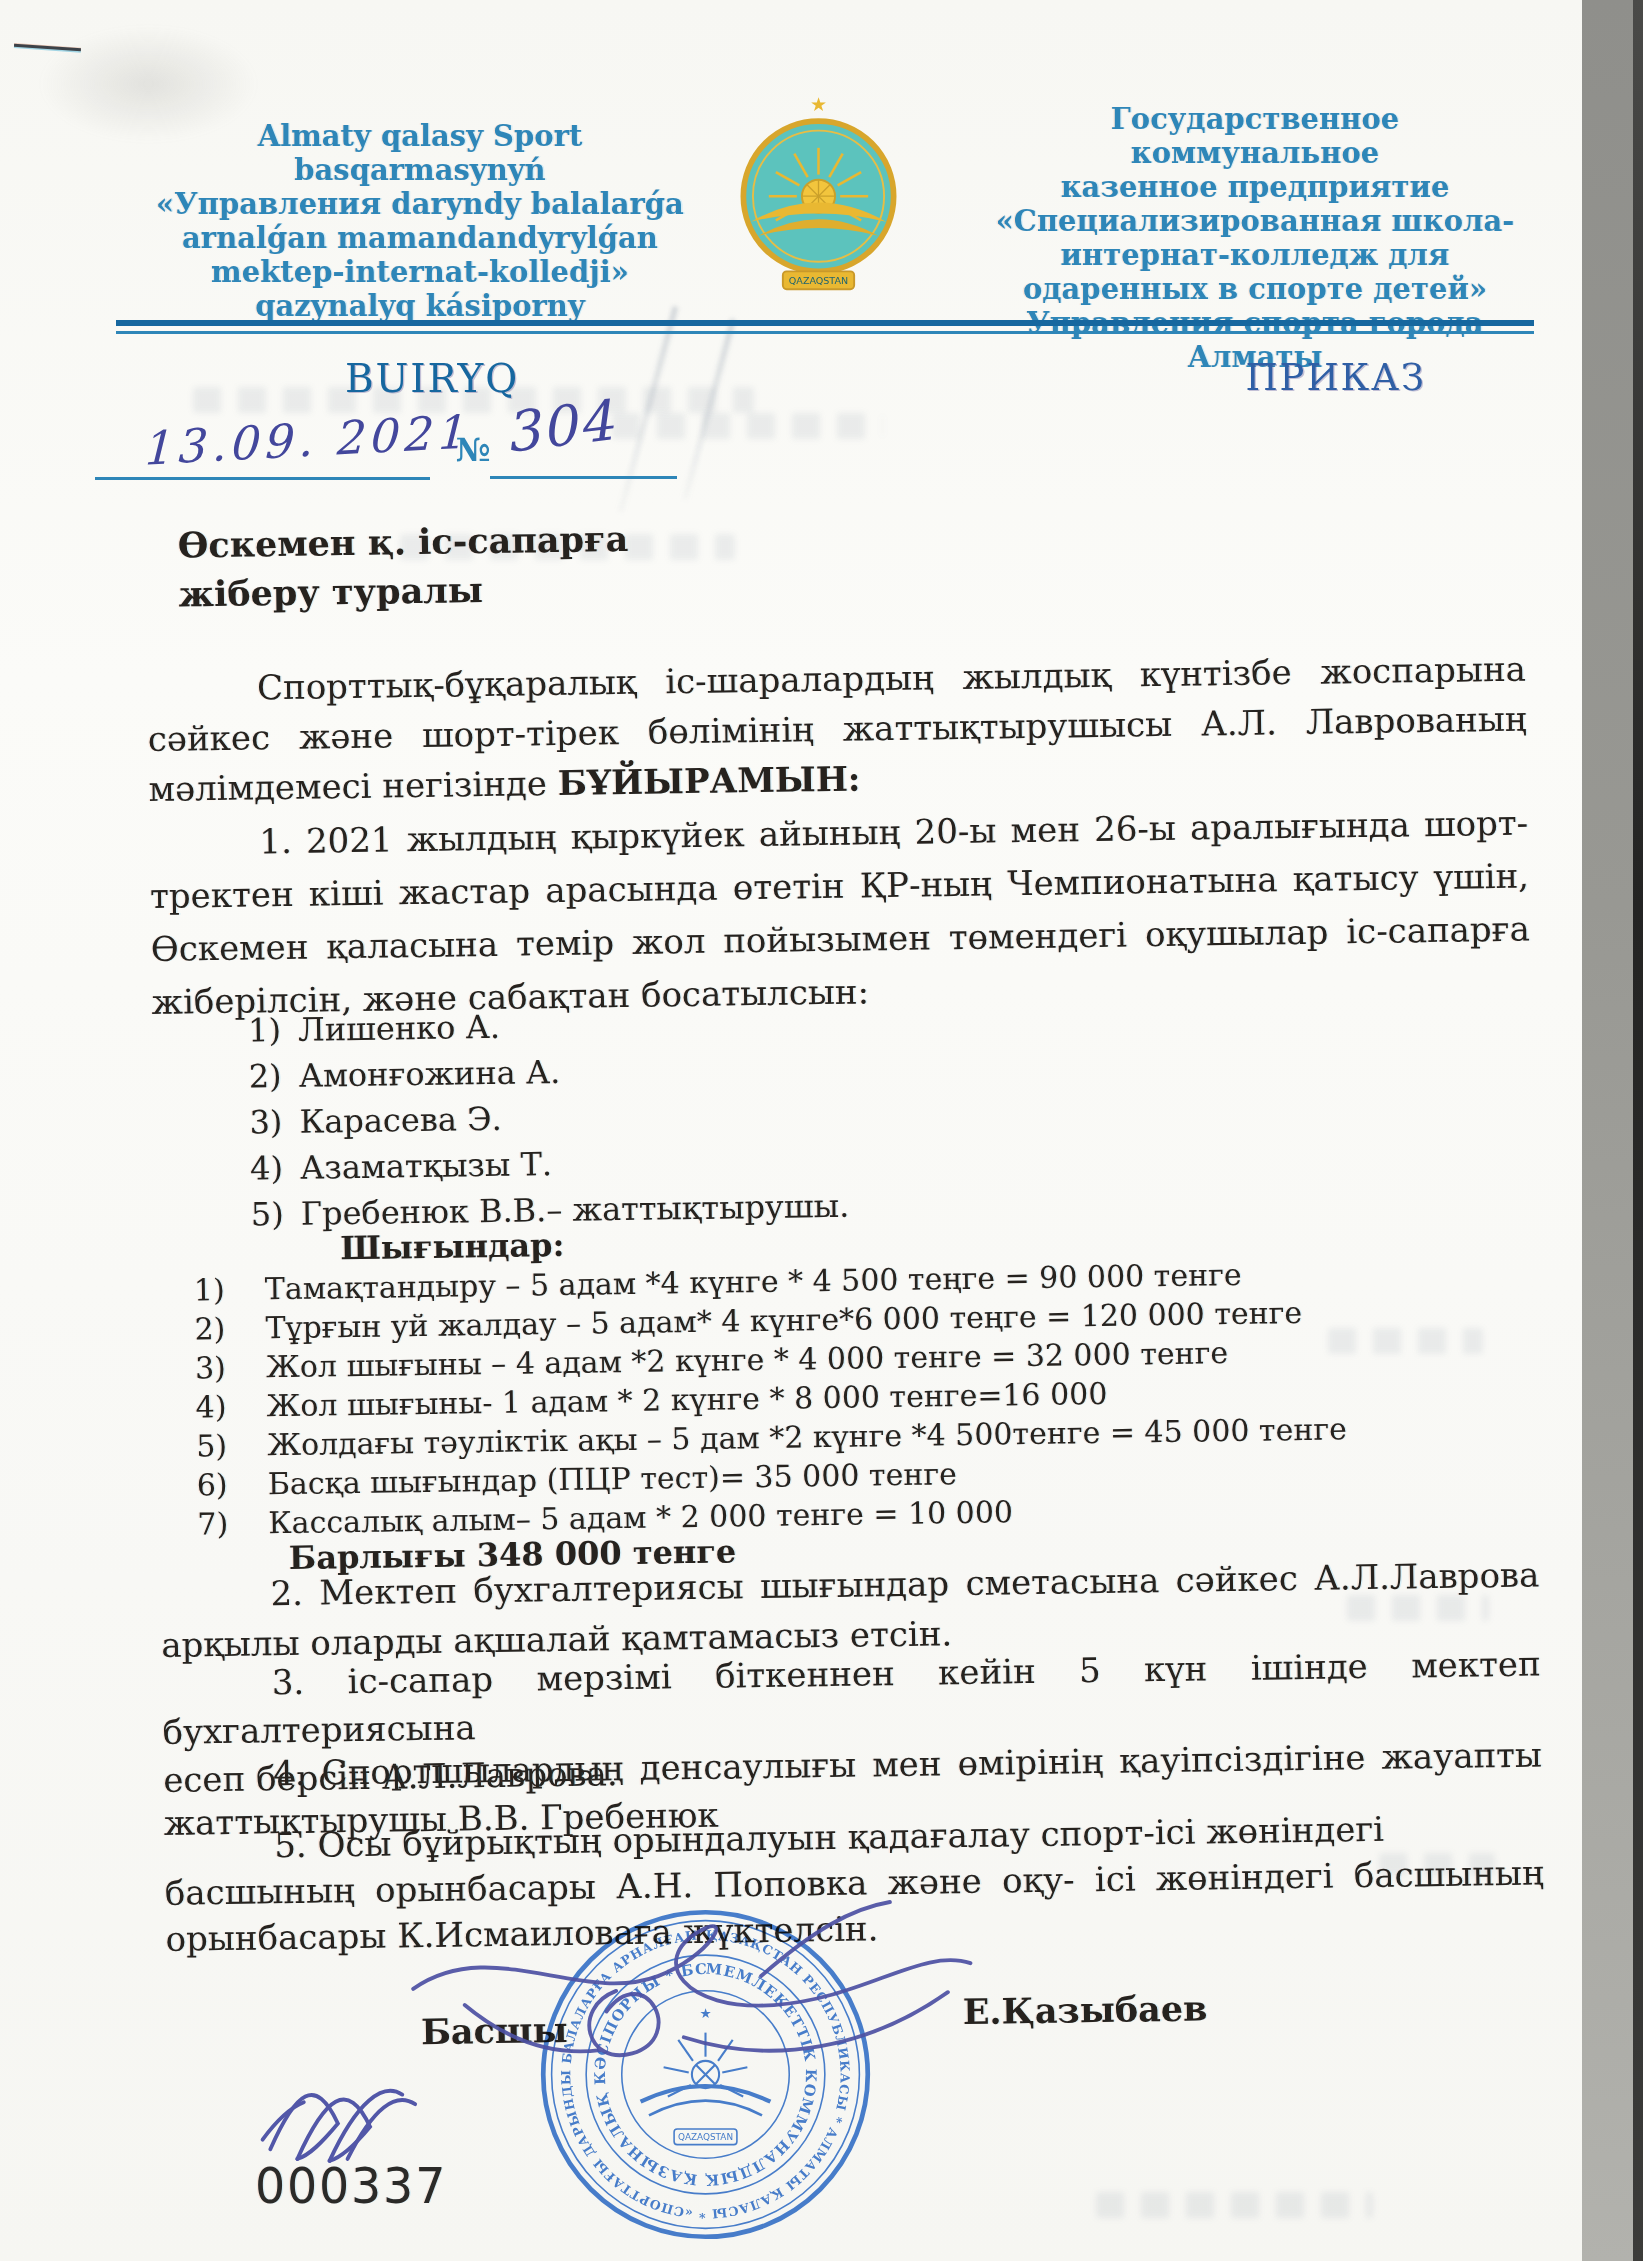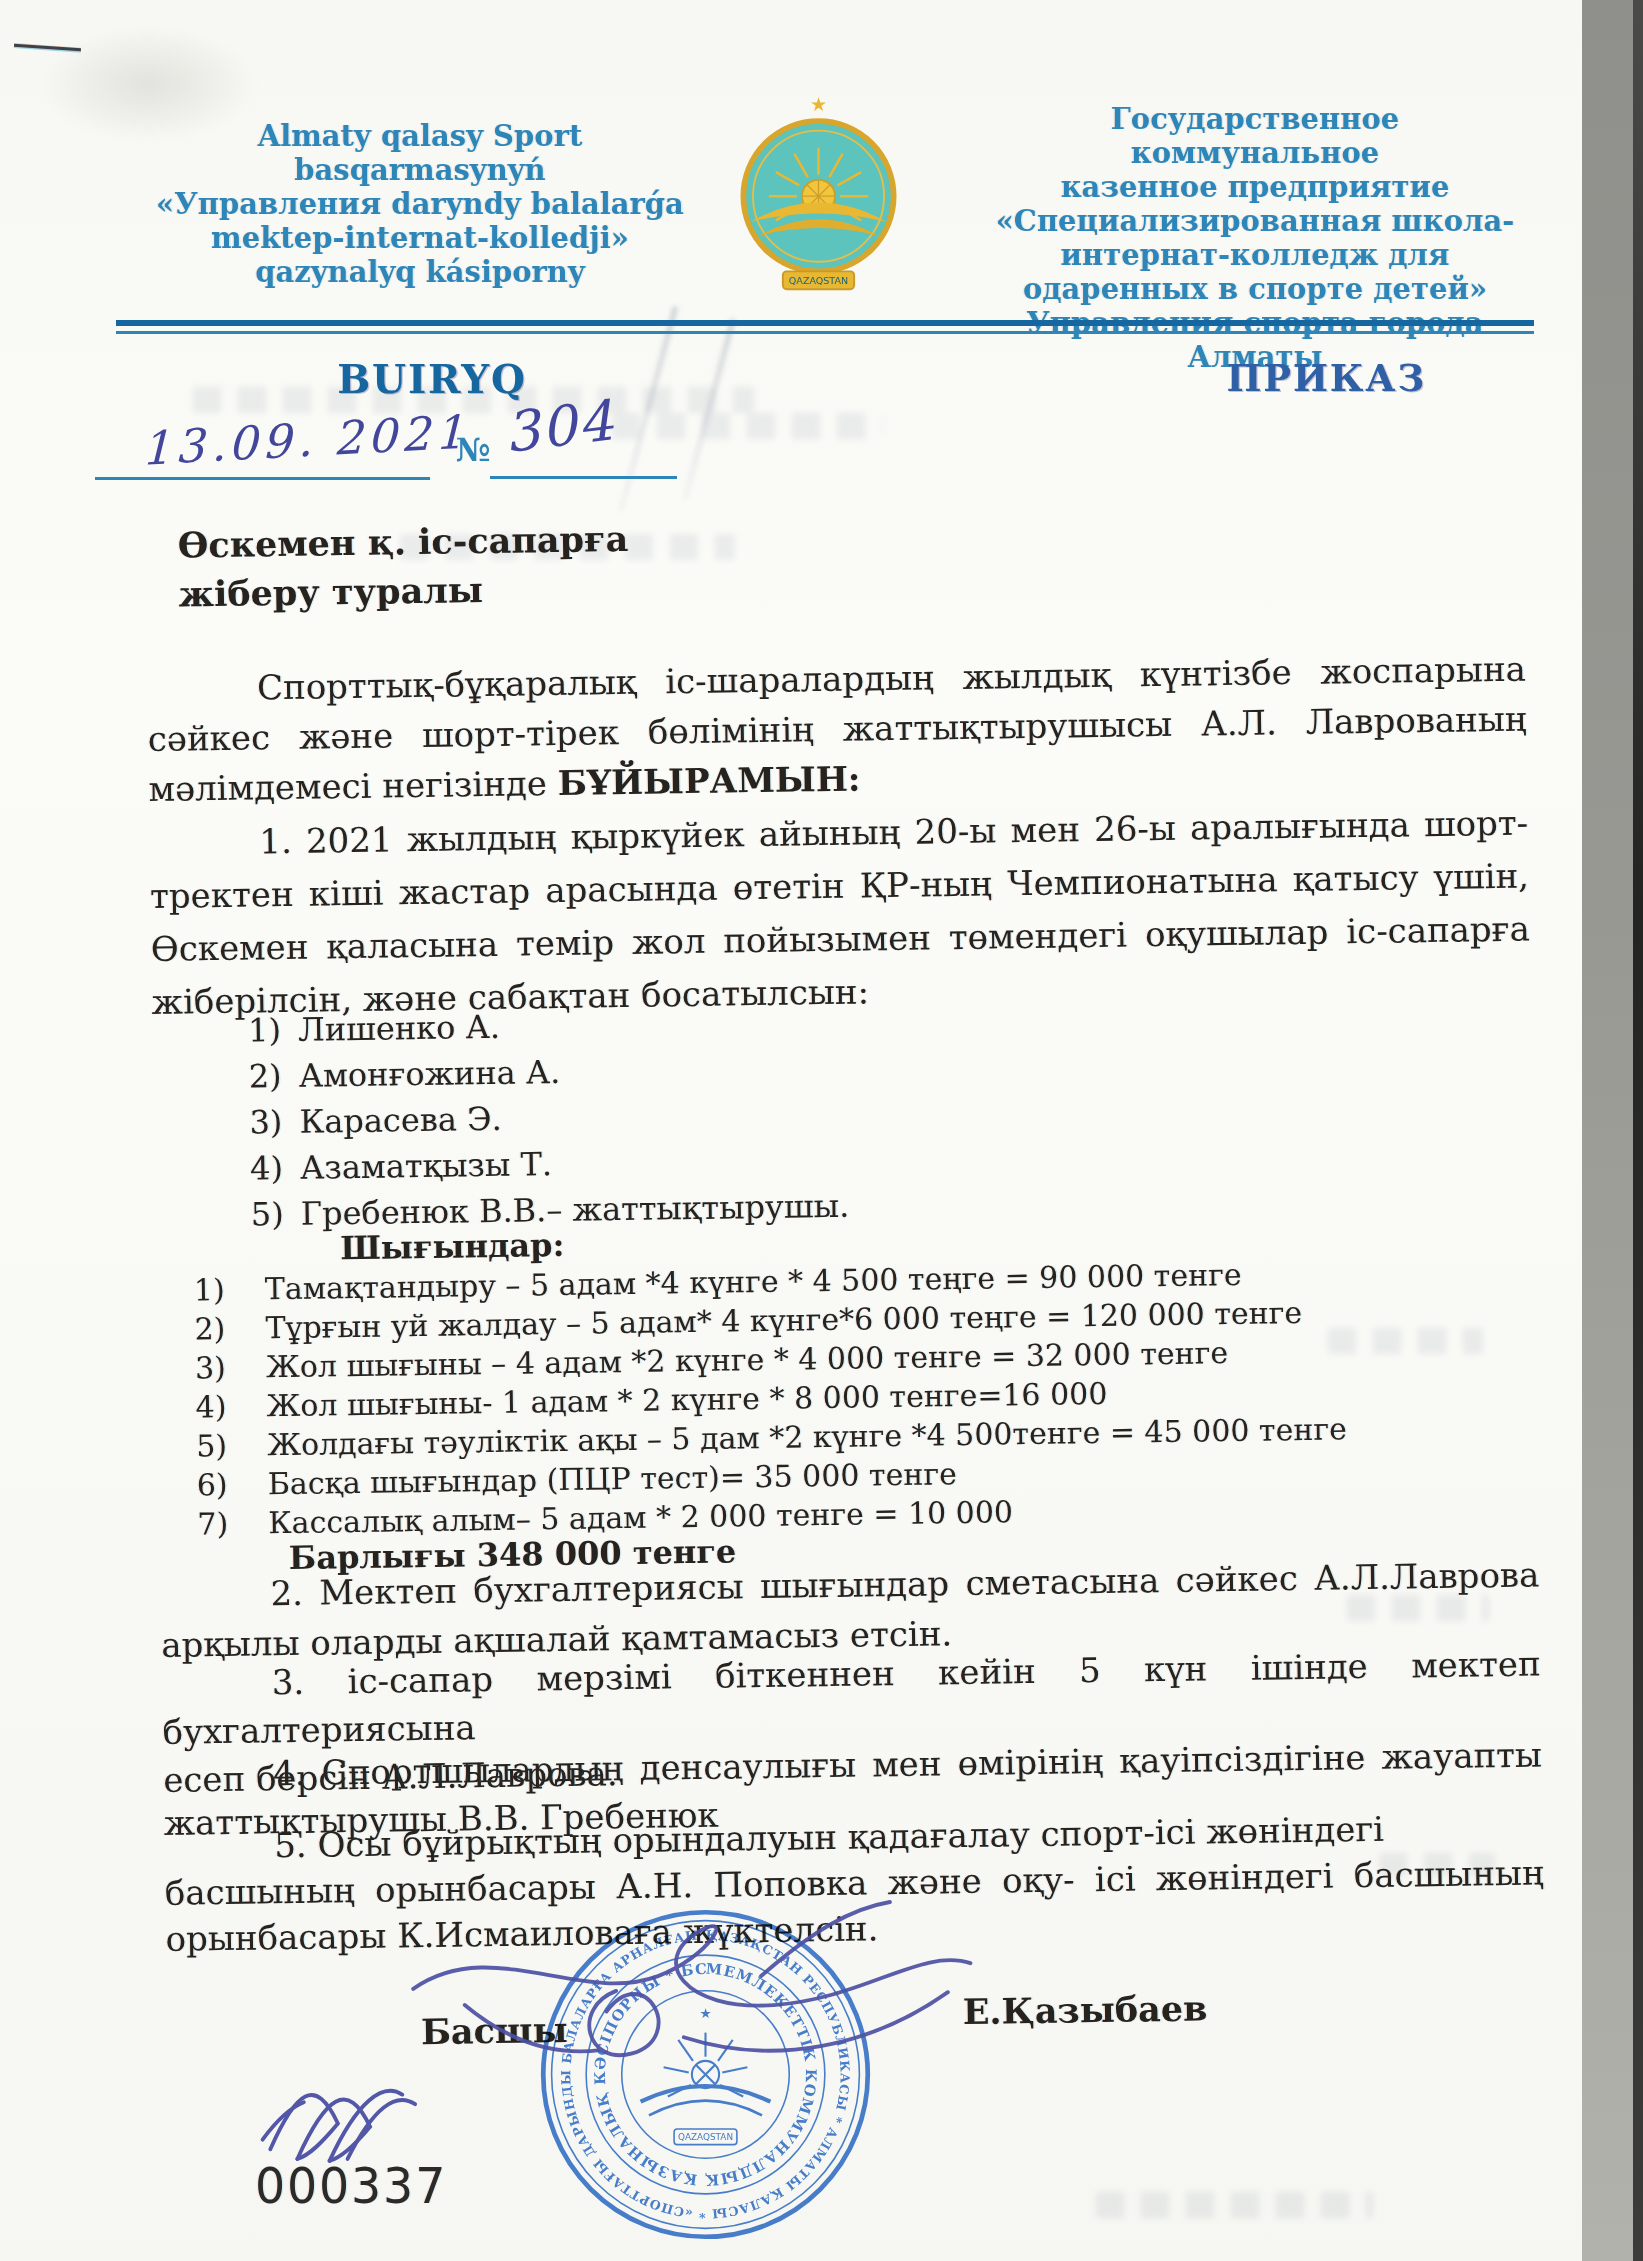--- a/index.html
+++ b/index.html
@@ -20,21 +20,21 @@
   .ghost{position:absolute;height:26px;border-radius:3.9px;filter:blur(3.2px);opacity:.55;
     background:repeating-linear-gradient(90deg,rgba(105,120,140,.20) 0 28px,rgba(105,120,140,0) 28px 45px);}
   .streak{position:absolute;width:5.8px;filter:blur(1.9px);transform:rotate(15deg);
     background:linear-gradient(rgba(115,130,150,.28),rgba(115,130,150,.04));}
   
   .hblock{position:absolute;text-align:center;font-weight:bold;font-size:29px;line-height:34px;color:#2e86b8;
     text-shadow:0.6px 0.6px 0 rgba(40,40,90,.25);}
   .rule{position:absolute;left:116px;width:1418px;}
   .rule.thick{top:320px;height:6.4px;background:#16679f;}
   .rule.thin{top:331px;height:3.2px;background:#2e86b8;}
-  .order-title{position:absolute;font-weight:bold;letter-spacing:1.9px;
+  .order-title{position:absolute;font-weight:normal;letter-spacing:1.9px;
     text-shadow:1.3px 0.6px 0 rgba(70,60,140,.3);}
   .title-latin{left:271px;top:356px;width:322px;text-align:center;font-size:39px;color:#16679f;}
   .title-cyr{left:1104px;top:356px;width:322px;text-align:right;font-size:37px;color:#2f5fa5;}
   
   .hand{position:absolute;font-style:italic;color:#43479c;}
   .hand-date{left:145px;top:413px;font-size:46px;letter-spacing:4.5px;transform:rotate(-3deg) skewX(-6deg);}
   .no-sign{position:absolute;left:456px;top:431px;font-size:32px;font-weight:bold;color:#2e86b8;}
   .hand-num{left:509px;top:394px;font-size:55px;letter-spacing:1.9px;transform:rotate(-7deg) skewX(-4deg);}
   .dline{position:absolute;height:3.2px;background:#2e86b8;}
   .dline1{left:95px;top:477px;width:335px;}
@@ -74,20 +74,21 @@
   <div class="ghost" style="left:1328px;top:1328px;width:155px;"></div>
   <div class="ghost" style="left:1347px;top:1595px;width:142px;"></div>
   <div class="ghost" style="left:1379px;top:1853px;width:116px;height:22px;"></div>
   <div class="ghost" style="left:1096px;top:2192px;width:277px;"></div>
   <div class="streak" style="left:645px;top:303px;height:213px;"></div>
   <div class="streak" style="left:706px;top:316px;height:187px;"></div>
 
   <div class="hblock frx" style="left:143px;top:119px;width:554px;">
     <div class="line">Almaty qalasy Sport basqarmasynyń</div>
     <div class="line">«Управления daryndy balalarǵa</div>
+    <div class="line">arnalǵan mamandandyrylǵan</div>
     <div class="line">mektep-internat-kolledji»</div>
     <div class="line">qazynalyq kásiporny</div>
   </div>
 
   <svg style="left:723px;top:89px;" width="191" height="217" viewBox="0 0 300 340">
     <text x="150" y="34" font-size="30" text-anchor="middle" fill="#e9b832">★</text>
     <circle cx="150" cy="168" r="118" fill="#5cc3bd" stroke="#d8a62c" stroke-width="9"></circle>
     <circle cx="150" cy="168" r="103" fill="none" stroke="#e7bd45" stroke-width="3"></circle>
     <g stroke="#e9b832" stroke-width="4">
       <line x1="150" y1="134" x2="150" y2="92"></line>

